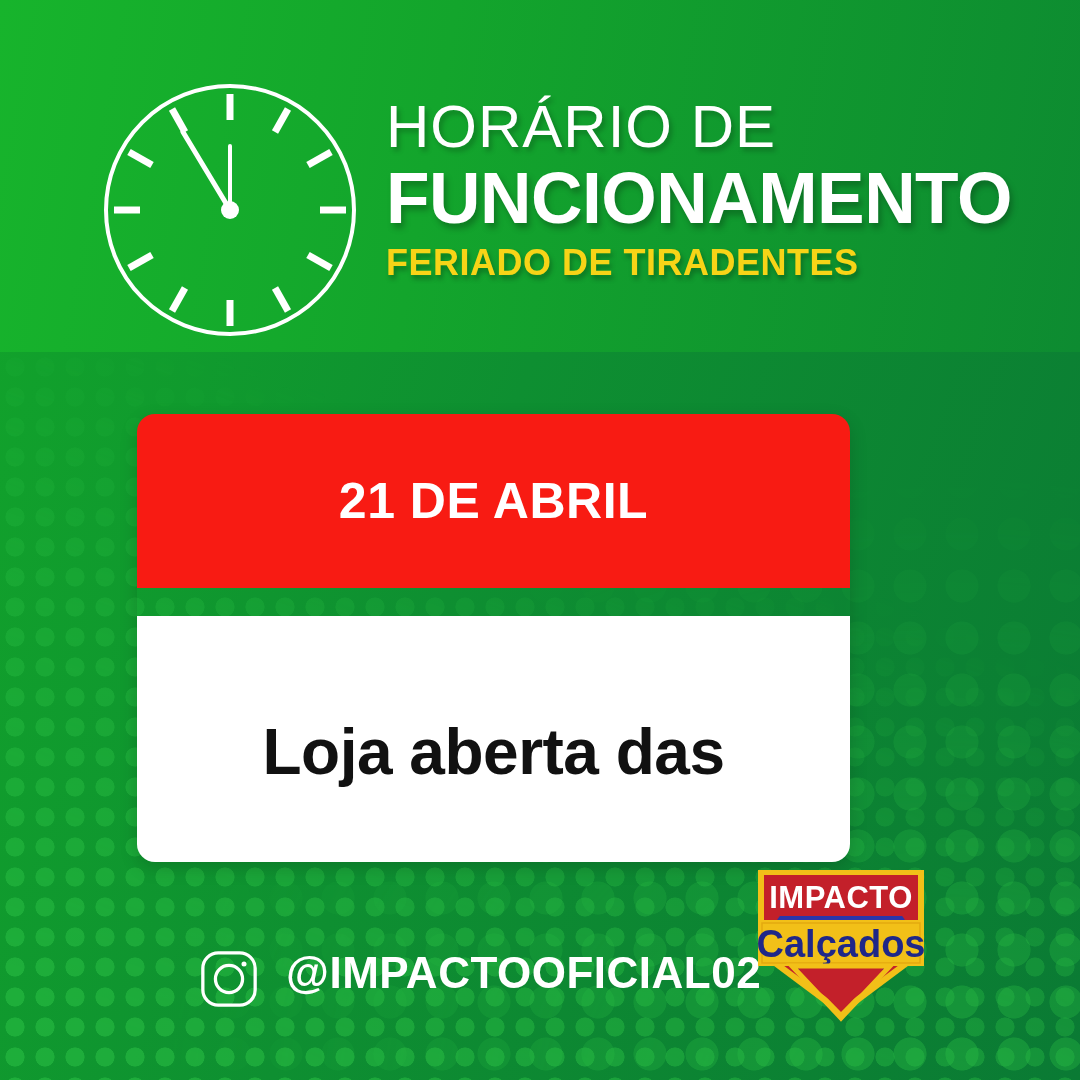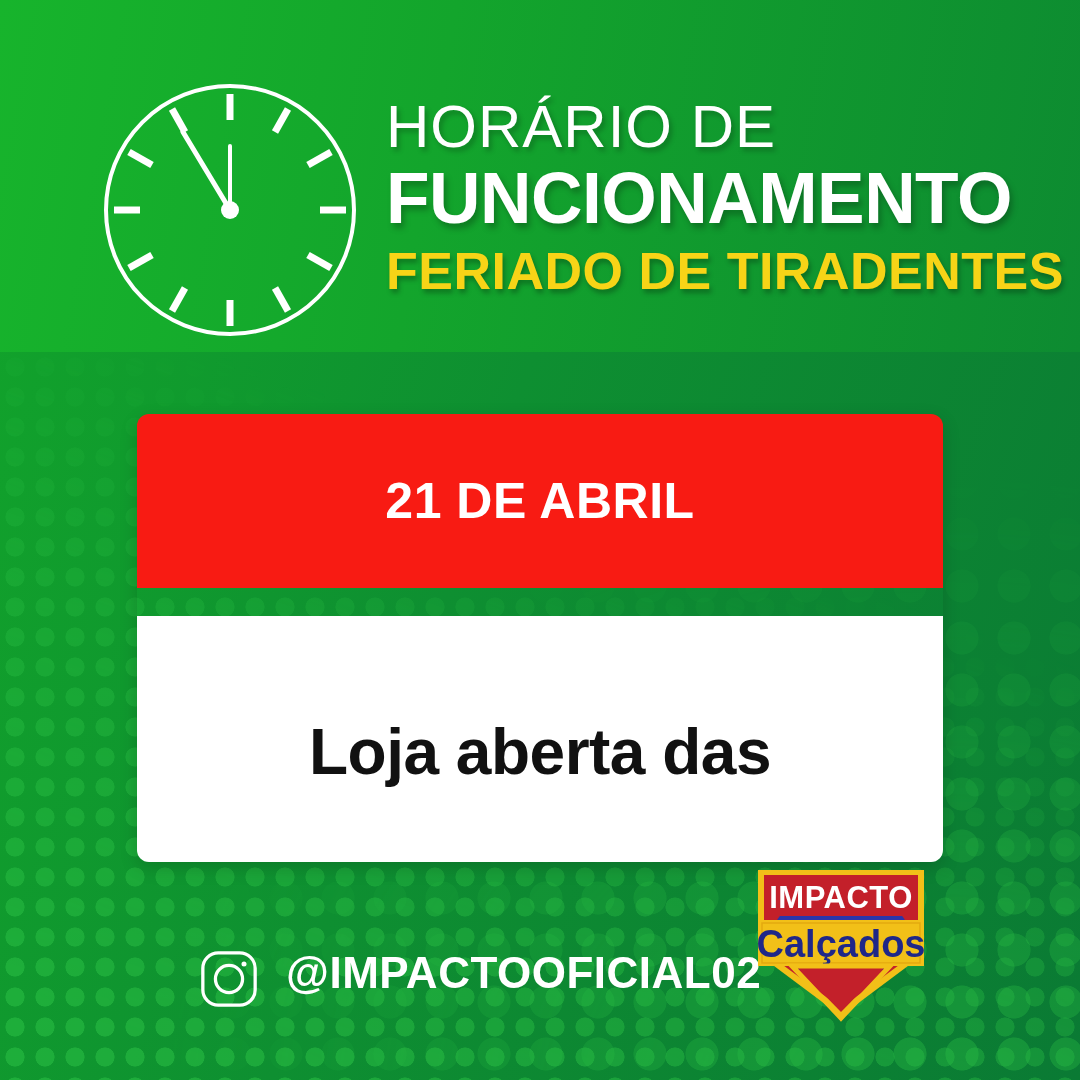--- a/index.html
+++ b/index.html
@@ -52,30 +52,30 @@
     white-space:nowrap;
   }
   .line-2{
     font-size:72px; font-weight:700; color:#ffffff;
     letter-spacing:-0.5px; line-height:1.04; margin-top:4px;
     text-shadow:3px 5px 6px rgba(0,0,0,.26);
     transform:scaleX(.99); transform-origin:left center;
     white-space:nowrap;
   }
   .line-3{
-    font-size:52px; font-weight:700; color:#F7D417;
+    font-size:36px; font-weight:700; color:#F7D417;
     letter-spacing:0.5px; line-height:1.06; margin-top:8px;
     text-shadow:2px 4px 5px rgba(0,0,0,.28);
     white-space:nowrap;
   }
 
   
   .card{
-    position:absolute; left:137px; top:414px; width:806px; height:448px;
-    border-radius:12px; overflow:hidden;
+    position:absolute; left:137px; top:414px; width:713px; height:448px;
+    border-radius:18px; overflow:hidden;
     box-shadow:0 6px 18px rgba(0,0,0,.16);
   }
   .card-head{
     height:174px; background:#F81B13;
     display:flex; flex-direction:column;
     align-items:center; justify-content:center;
     color:#ffffff;
   }
   .card-head .t{
     font-size:50px; font-weight:700; letter-spacing:.5px; line-height:1.22;

